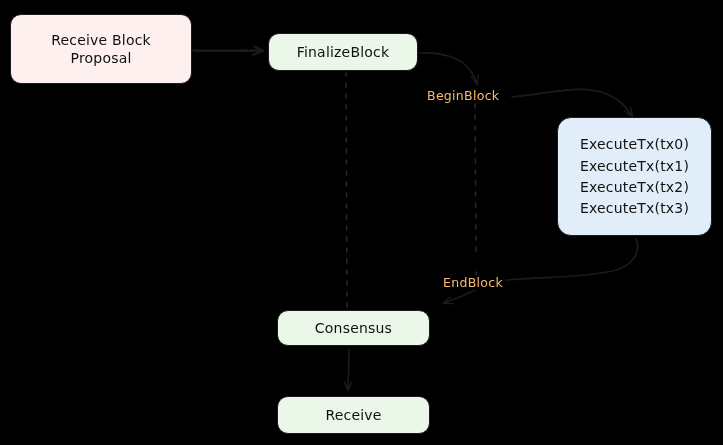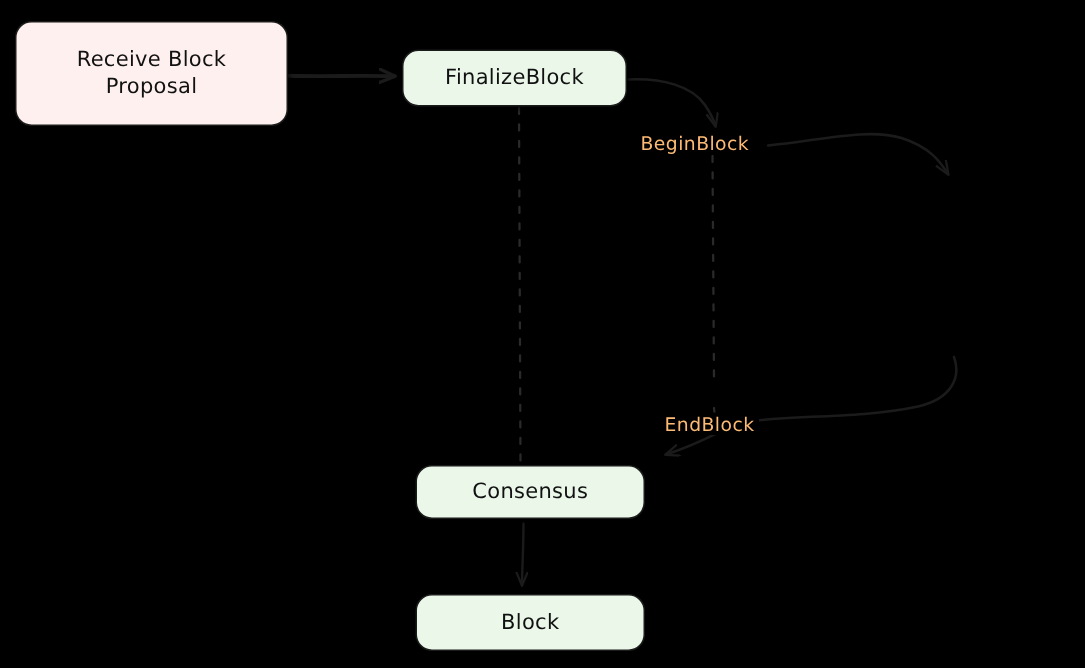--- a/index.html
+++ b/index.html
@@ -115,26 +115,32 @@
 
   <div class="node" id="node-receive">
     <span class="ln">Receive Block</span>
     <span class="ln">Proposal</span>
   </div>
 
   <div class="node" id="node-finalize">
     <span class="ln">FinalizeBlock</span>
   </div>
 
+  <div class="node" id="node-executetx">
+    <span class="ln">ExecuteTx(tx0)</span>
+    <span class="ln">ExecuteTx(tx1)</span>
+    <span class="ln">ExecuteTx(tx2)</span>
+    <span class="ln">ExecuteTx(tx3)</span>
+  </div>
 
   <div class="node" id="node-consensus">
     <span class="ln">Consensus</span>
   </div>
 
   <div class="node" id="node-commit">
-    <span class="ln">Block</span>
+    <span class="ln">Receive</span>
   </div>
 
   <div class="edge-label" id="label-beginblock">BeginBlock</div>
 
   <div class="edge-label" id="label-endblock">EndBlock</div>
 
 </div>
 
 </body></html>

